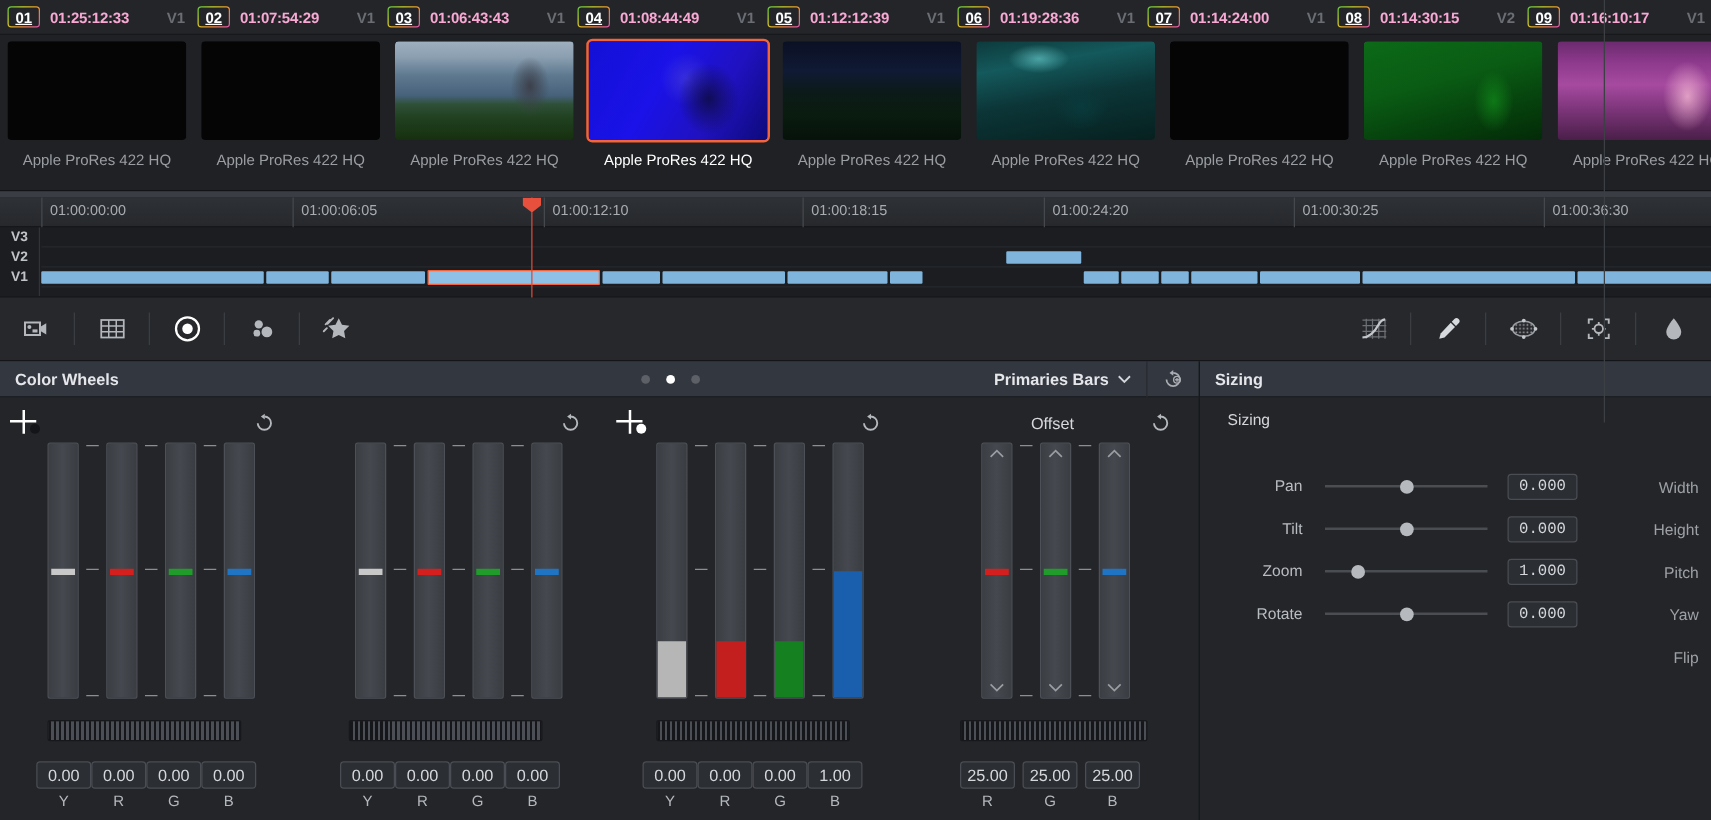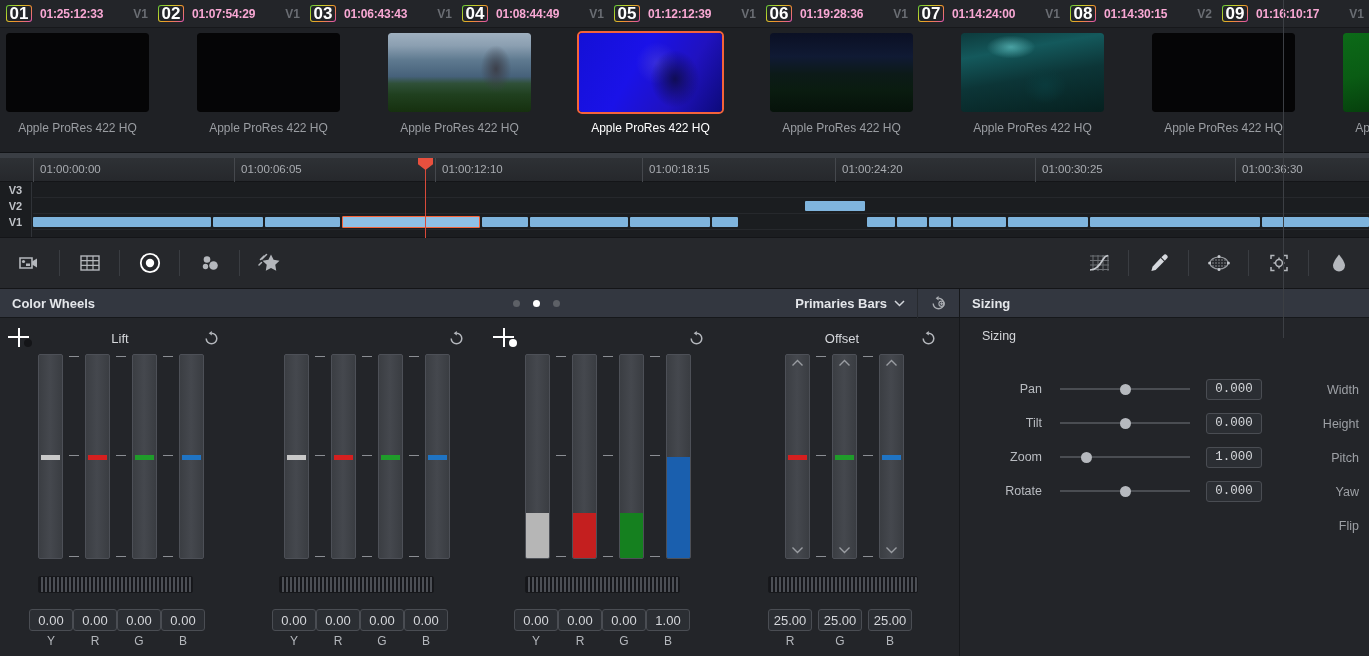--- a/index.html
+++ b/index.html
@@ -30,39 +30,38 @@
     padding: 1px;
     background: linear-gradient(135deg,#58c43a 0%,#c9d12a 30%,#f0912a 60%,#e04fb8 100%);
     display: flex; align-items: center; justify-content: center;
     flex: 0 0 auto;
     margin-left: 6px;
   }
   .clip-badge i {
     display: flex; align-items: center; justify-content: center;
     width: 100%; height: 100%;
     background: #232529; border-radius: 2px;
-    font-style: normal; font-size: 17px; font-weight: bold; color: #ffffff;
+    font-style: normal; font-size: 12px; font-weight: bold; color: #ffffff; text-decoration: underline;
   }
   .tc-time {
     font-size: 12px; font-weight: bold; color: #f9a8d4;
     margin-left: 8px; letter-spacing: -0.2px;
     white-space: nowrap;
   }
   .tc-track {
     font-size: 12px; color: #6a6d73; font-weight: bold;
     margin-left: auto; margin-right: 4px;
   }
 
   
   .thumb-strip {
     position: absolute; left: 0; top: 28px; width: 1369px; height: 124px;
     background: #1f2125;
     display: flex;
     overflow: hidden;
-    gap: 36px;
   }
   .thumb-cell {
     flex: 0 0 152px; height: 124px;
     padding: 3px 4px 0 4px;
     display: flex; flex-direction: column; align-items: center;
   }
   .thumb-img {
     width: 147px; height: 83px;
     border-radius: 5px;
     border: 2px solid transparent;
@@ -621,21 +620,20 @@
         </svg>
     </div>
   </div>
 
   <div class="panel-hdr right">
     <div class="panel-title">Sizing</div>
   </div>
 
   <div class="cw-body" id="cwBody">
       <div class="cw-group" style="left: 0px; width: 240px;">
-        <div class="grp-title">Lift</div>
         <div class="grp-reset" style="right: 20px;"><svg width="17" height="17" viewBox="0 0 17 17">
             <path d="M3.2 8.5a5.3 5.3 0 105.3-5.3" fill="none" stroke="#b4b7bc" stroke-width="1.5"></path>
             <path d="M8.8 0.9l-3.1 2.3 3.1 2.3z" fill="#b4b7bc"></path>
           </svg></div>
         <div class="bars" style="left: 38px; top: 36px;">
           <div class="bars-row">
             <div class="bar">
               <div class="bar-handle" style="top: calc(50% - 2px); background: rgb(200, 200, 200);"></div>
             </div>
             <div class="ticks">

